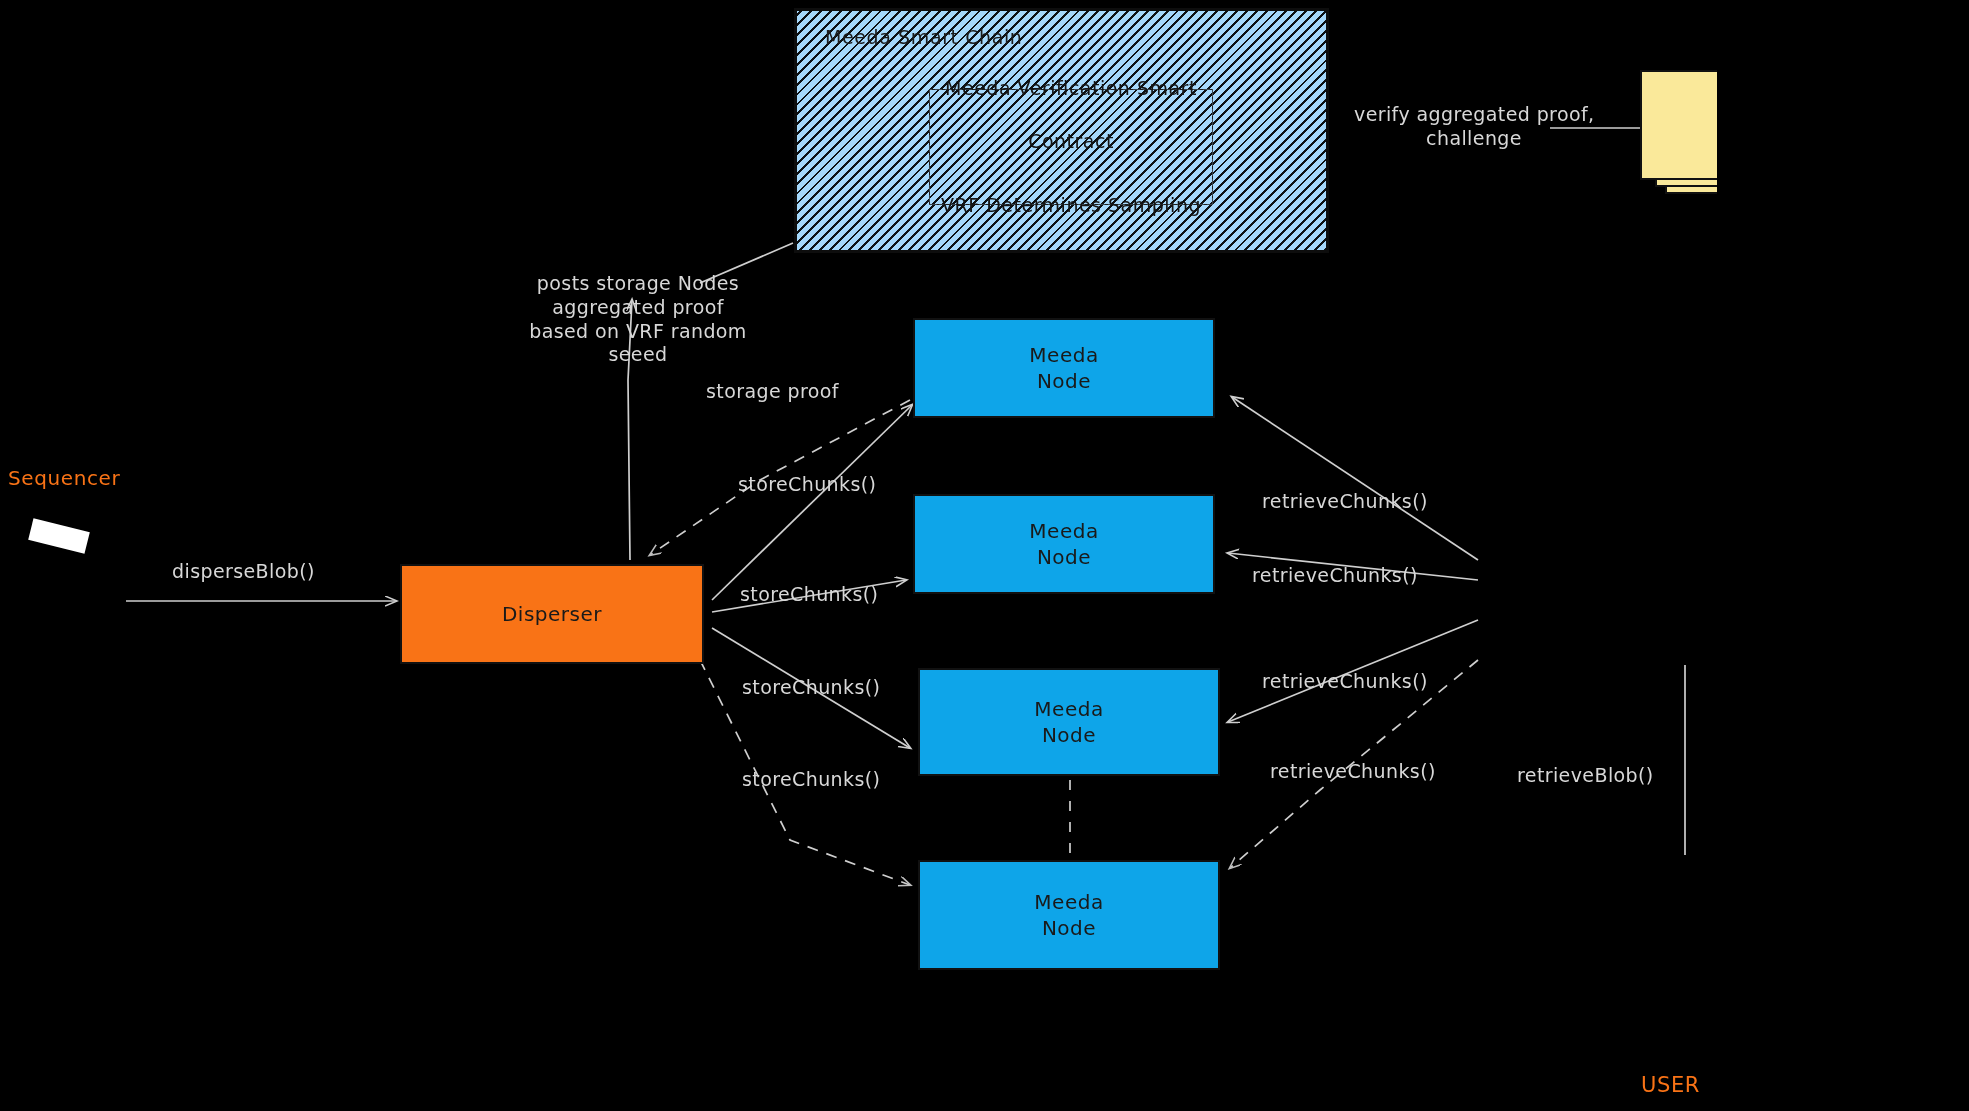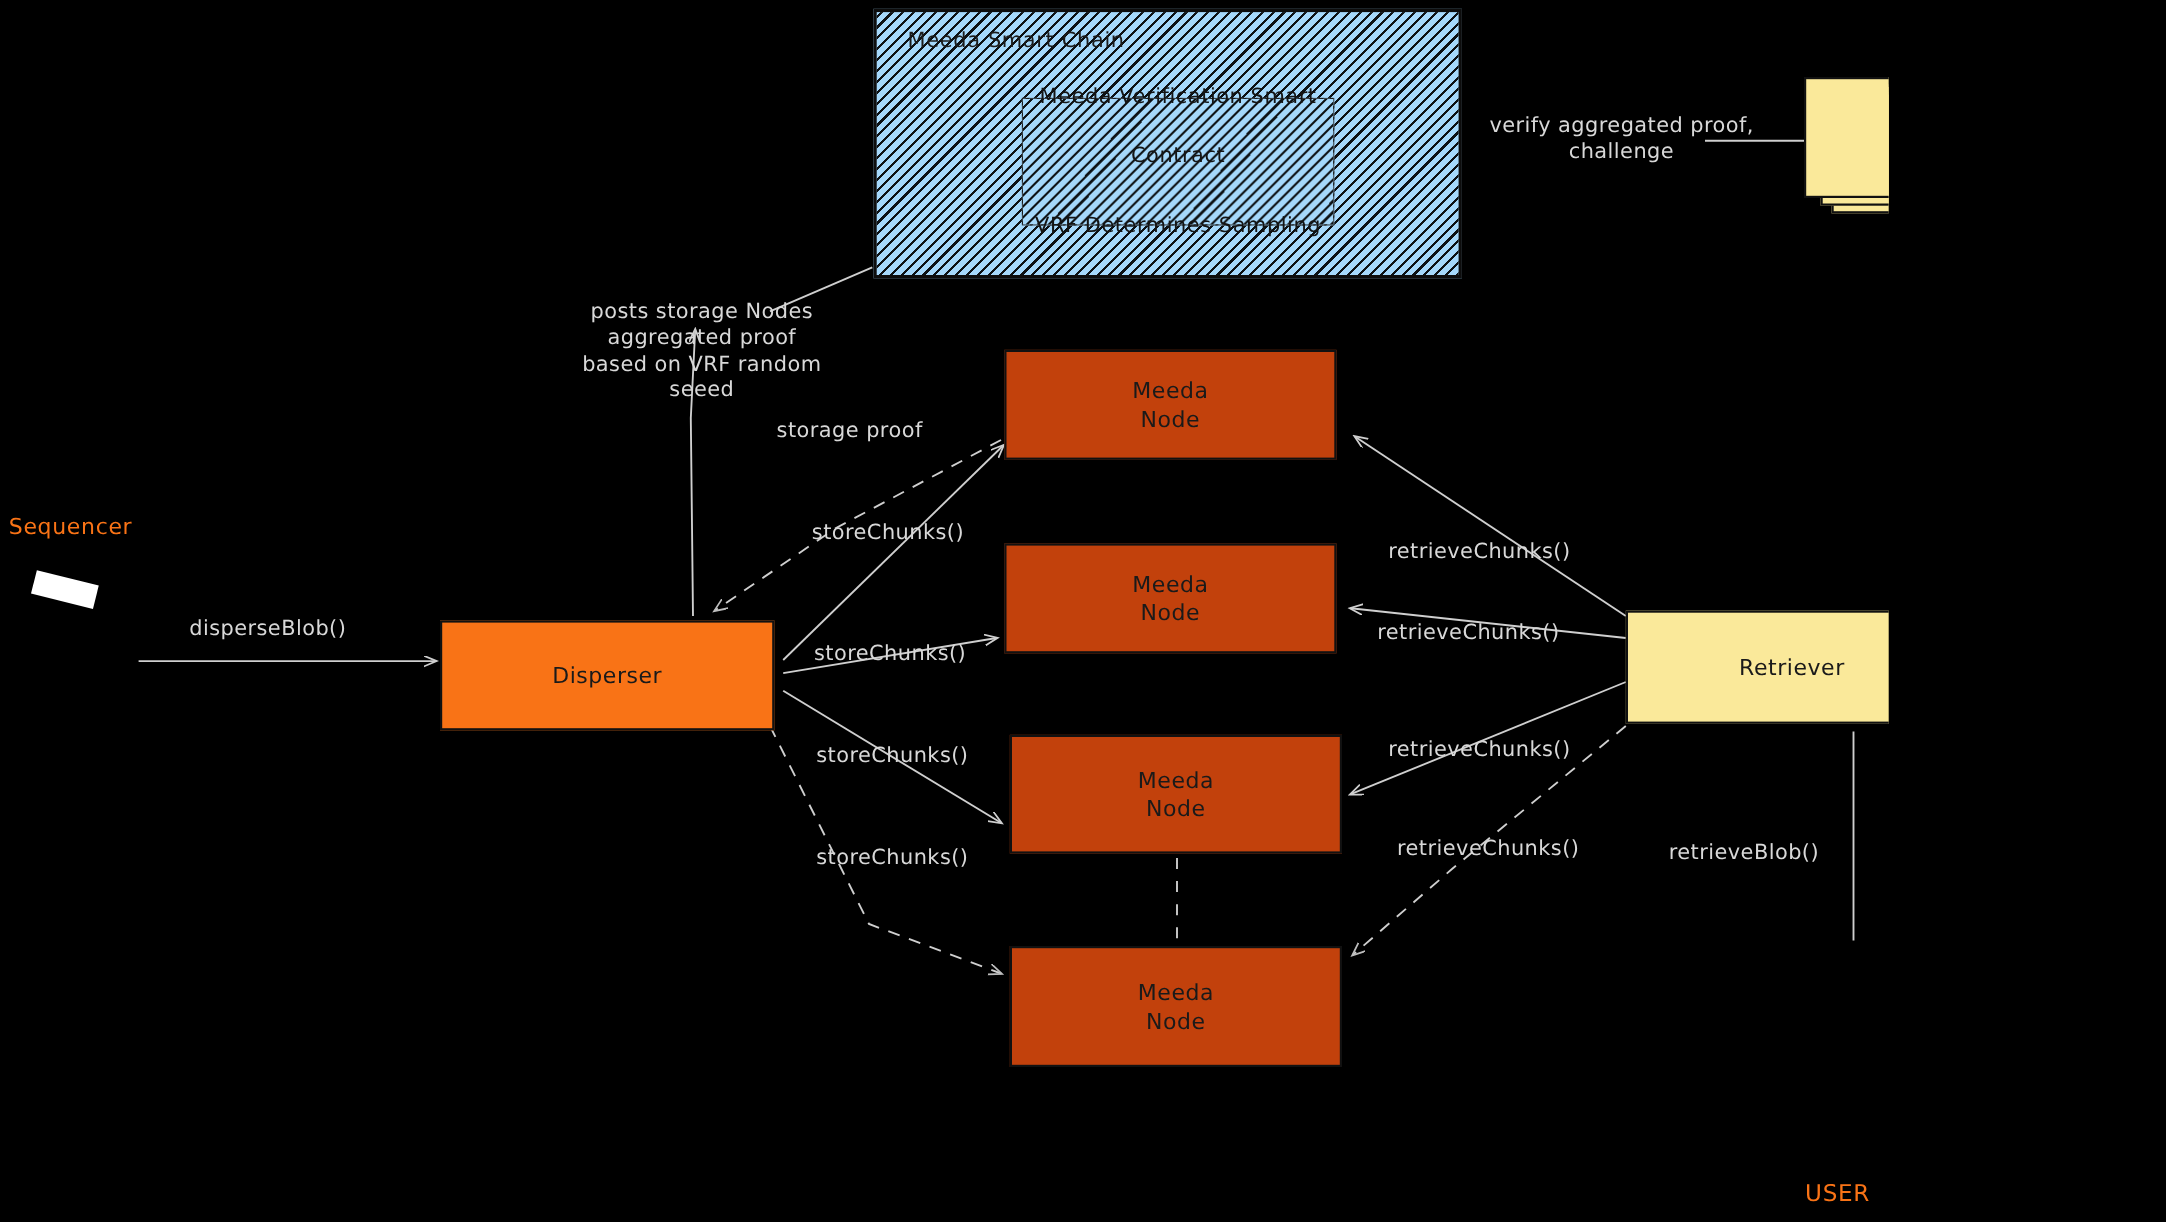--- a/index.html
+++ b/index.html
@@ -28,21 +28,21 @@
     align-items: center;
     justify-content: center;
     text-align: center;
     border: 2px solid #111111;
     color: #1a1a1a;
     font-family: "DejaVu Sans", sans-serif;
     font-size: 20px;
     line-height: 1.3;
     letter-spacing: 0.5px;
   }
-  .node-blue { background: #c2410c; }
+  .node-blue { background: #0ea5e9; }
   .node-pink { background: #f97316; }
   .node-yellow { background: #fae99a; }
   .node-hatch {
     background: #a5d8fb;
     background-image:
       repeating-linear-gradient(
         -45deg,
         rgba(0,0,0,0.92) 0px,
         rgba(0,0,0,0.92) 2px,
         rgba(0,0,0,0) 2px,
@@ -201,23 +201,20 @@
       <span>Node</span>
     </span>
   </div>
   <div class="node node-blue" style="left:918px; top:860px; width:302px; height:110px;">
     <span>
       <span>Meeda</span><br>
       <span>Node</span>
     </span>
   </div>
 
-  <div class="node node-yellow" style="left:1478px; top:555px; width:302px; height:103px;">
-    <span>Retriever</span>
-  </div>
 
   <div class="free-label" style="left:1641px; top:1073px; font-size:21px;">USER</div>
 
   <div class="edge-label" style="left:172px; top:560px;">disperseBlob()</div>
 
   <div class="edge-label center" style="left:528px; top:272px; width:220px;">posts storage Nodes
 aggregated proof
 based on VRF random
 seeed</div>
 

